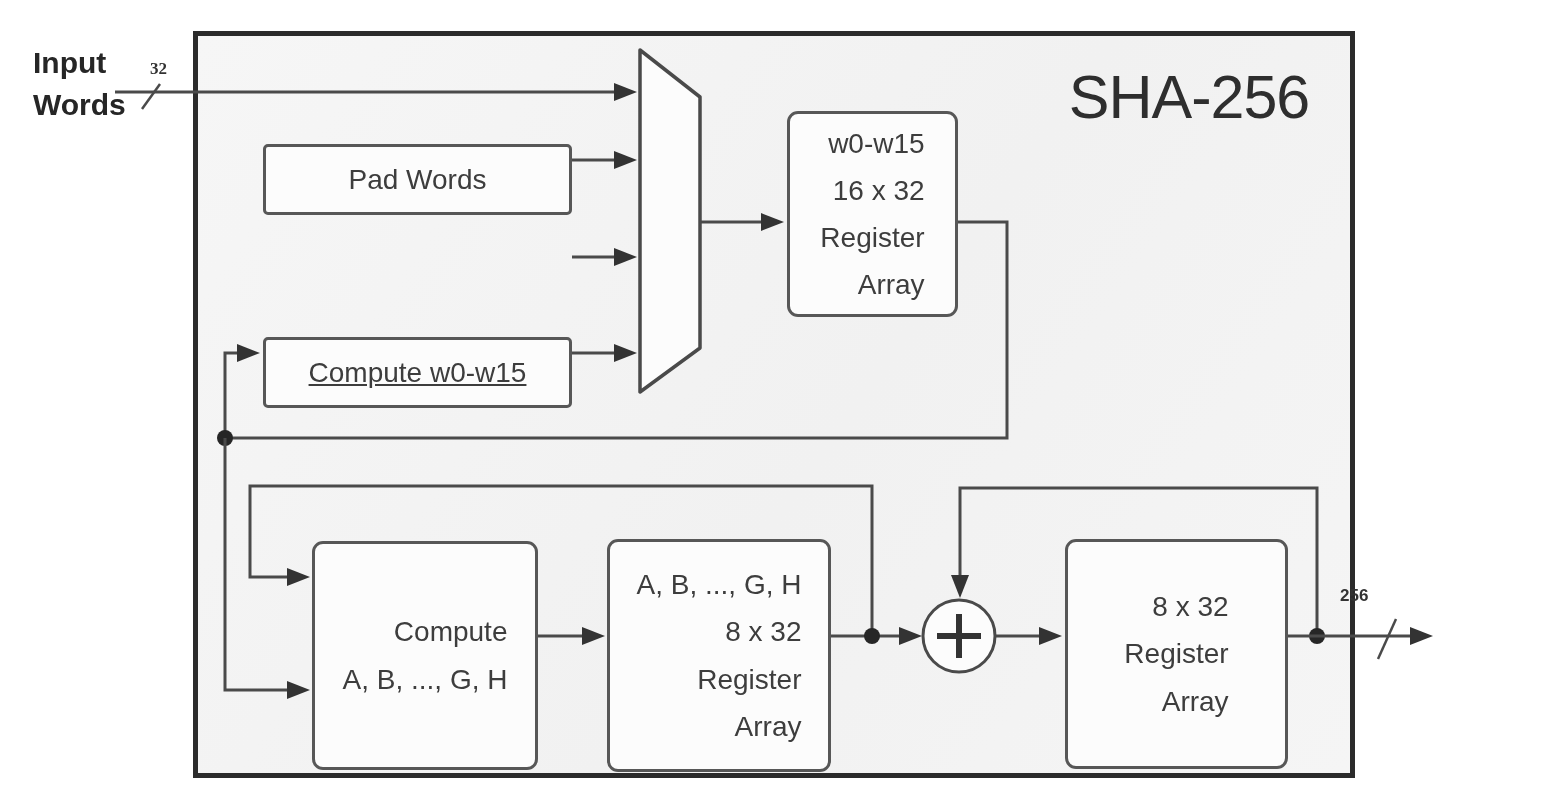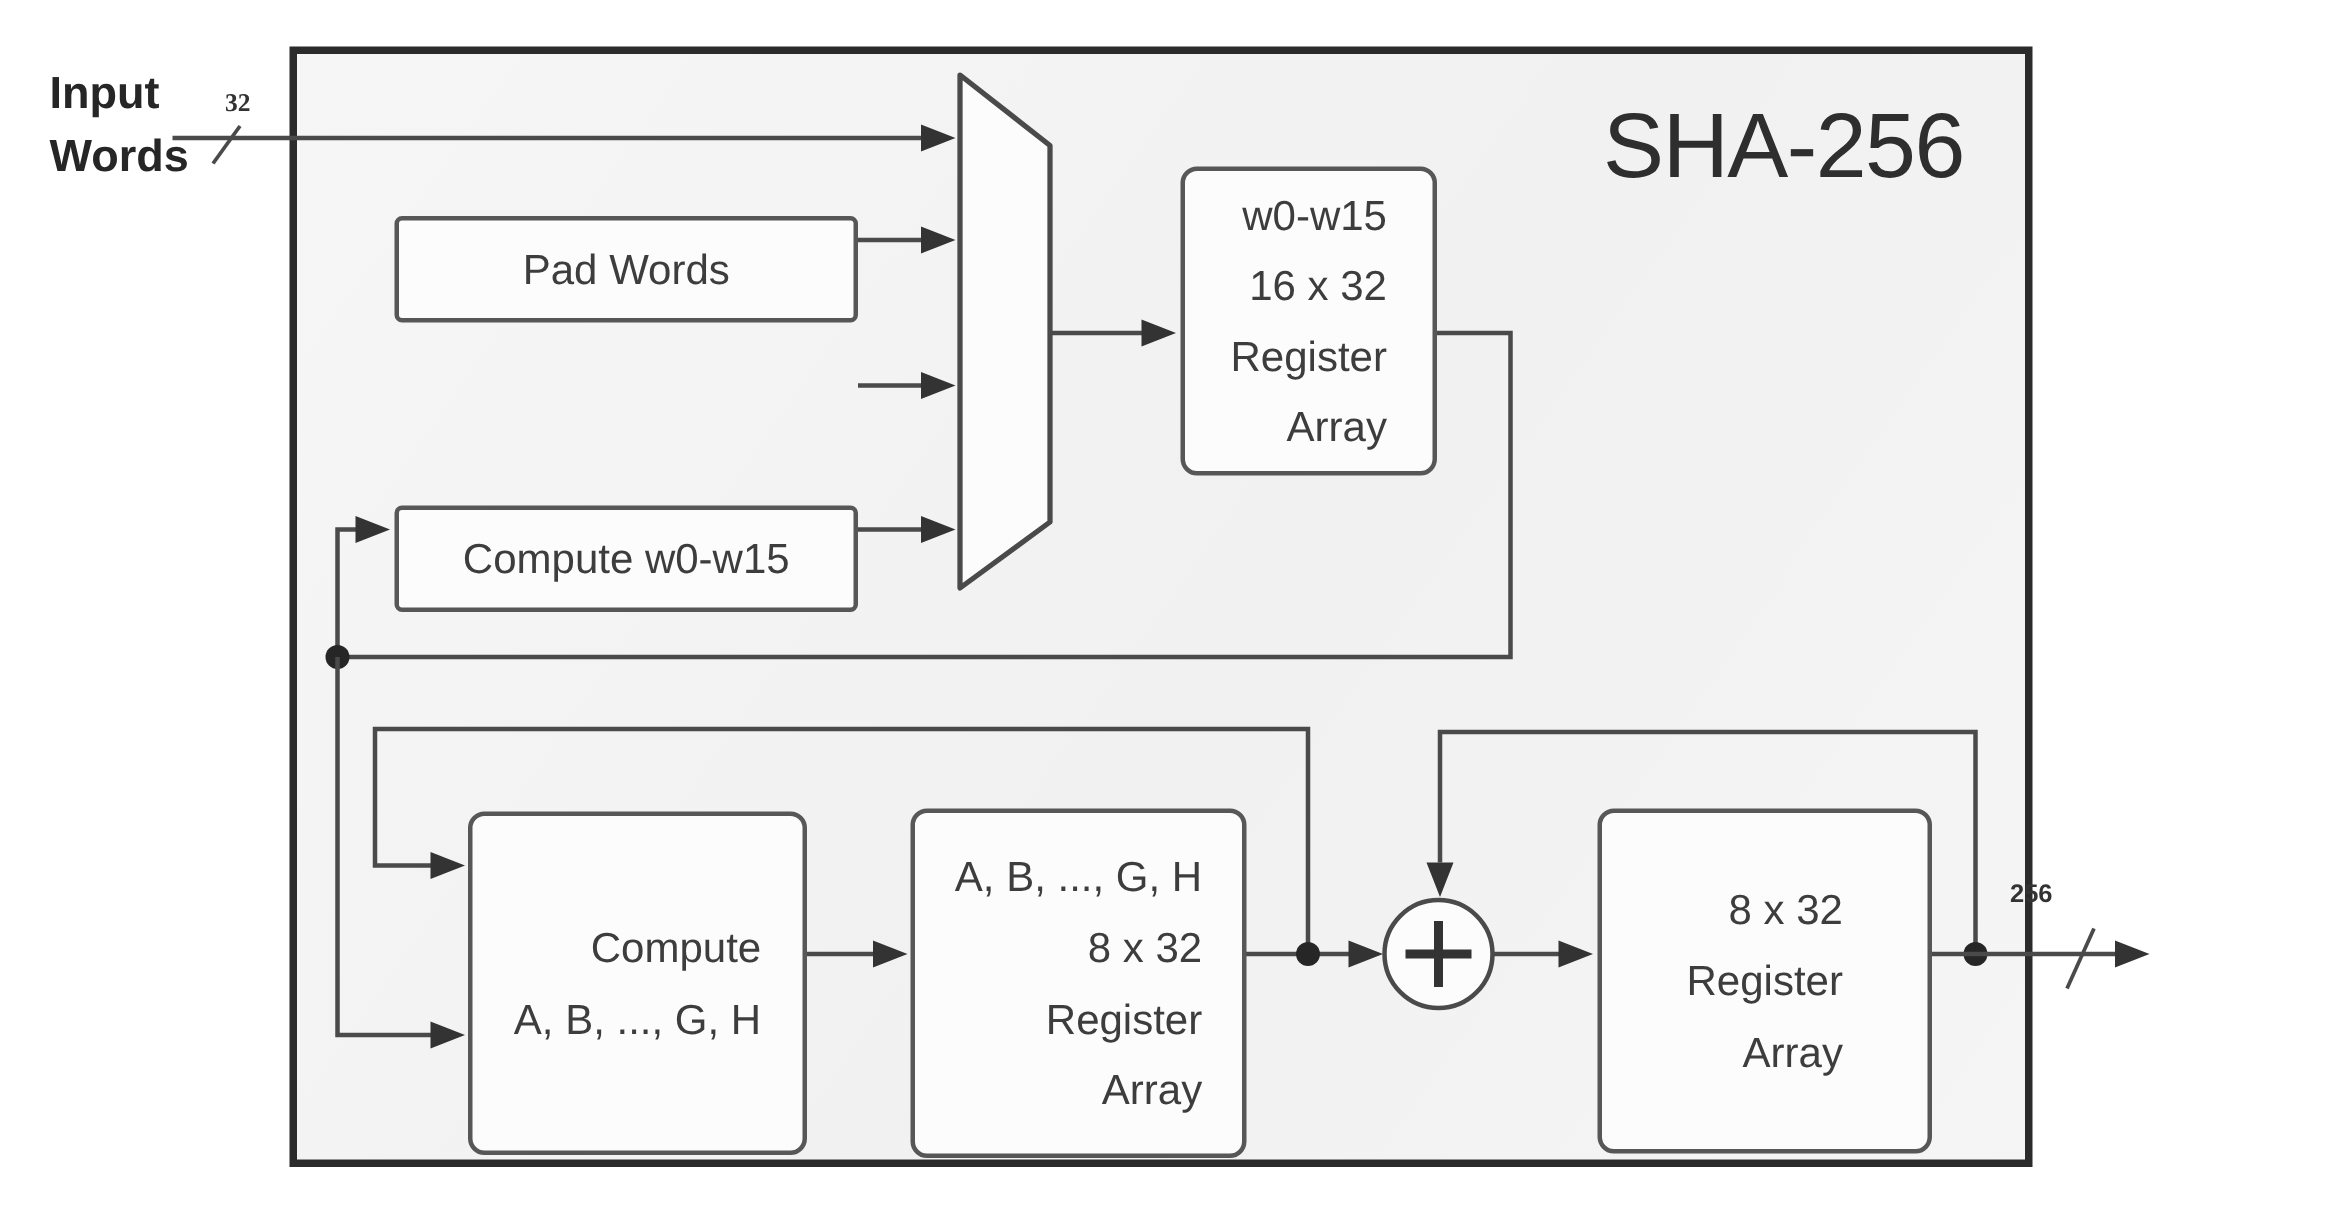--- a/index.html
+++ b/index.html
@@ -136,21 +136,21 @@
 
     <g>
       <circle class="adder-circle" cx="959" cy="636" r="36"></circle>
       <path class="plus-glyph" d="M937,636 H981 M959,614 V658"></path>
     </g>
   </svg>
 
   <div class="box" style="left:263px;top:125px;width:309px;height:71px;">Pad Words</div>
 
 
-  <div class="box" style="left:263px;top:318px;width:309px;height:71px;">Compute w0-w15</div>
+  <div class="box" style="left:263px;top:318px;width:309px;height:71px;text-decoration:underline;">Compute w0-w15</div>
 
   <div class="box rounded" style="left:787px;top:92px;width:171px;height:206px;">w0-w15
 16 x 32
 Register
 Array</div>
 
   <div class="box rounded" style="left:312px;top:522px;width:226px;height:229px;">Compute
 A, B, ..., G, H</div>
 
   <div class="box rounded" style="left:607px;top:520px;width:224px;height:233px;">A, B, ..., G, H

